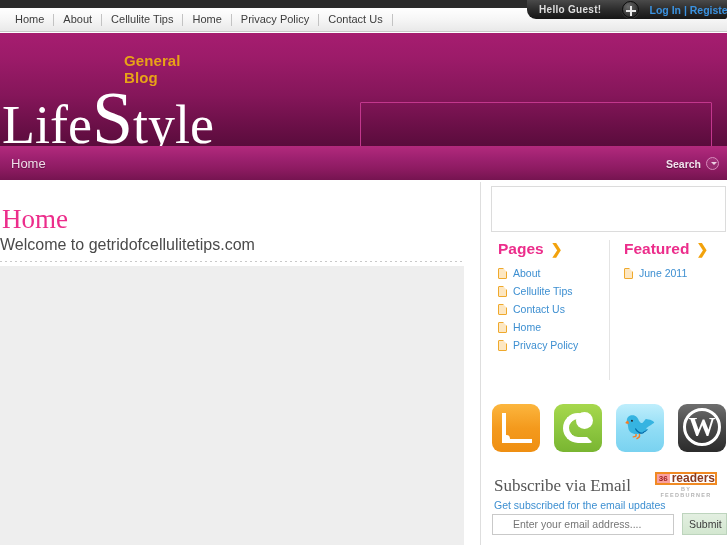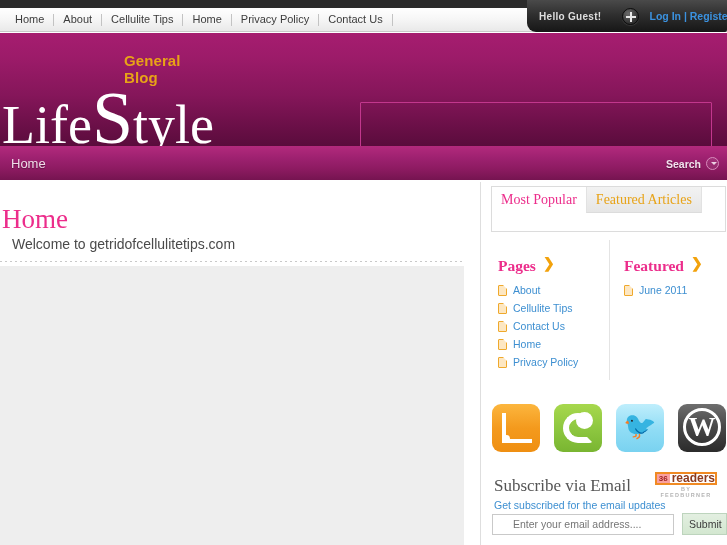--- a/index.html
+++ b/index.html
@@ -32,21 +32,21 @@
     font-size: 11px; color: #3c3c3c; padding: 0 9px;
     line-height: 23px; text-decoration: none; white-space: nowrap;
     cursor: pointer;
   }
   .topnav-sep {
     width: 1px; height: 12px; background: #c3c3c3;
   }
 
   
   .userbar {
-    position: absolute; top: 0px; left: 527px; width: 200px; height: 32px;
+    position: absolute; top: 0px; left: 527px; width: 200px; height: 19px;
     background: linear-gradient(to bottom, #4a4a4a 0%, #2e2e2e 48%, #161616 100%);
     border-bottom-left-radius: 9px;
     border-bottom-right-radius: 2px;
     display: flex; align-items: center;
     padding-left: 12px;
   }
   .hello-text {
     font-size: 10px; font-weight: bold; color: #dedede;
     letter-spacing: .3px; white-space: nowrap;
   }
@@ -138,22 +138,22 @@
   
   .maincol {
     position: absolute; left: 0; top: 0; width: 480px; height: 363px;
   }
   .page-title {
     position: absolute; left: 2px; top: 4px;
     font-family: "Liberation Serif", serif;
     font-size: 27px; color: #ec2d8b; font-weight: normal;
   }
   .welcome {
-    position: absolute; left: 12px; top: 54px;
-    font-size: 14px; color: #4a4a4a;
+    position: absolute; left: 0px; top: 54px;
+    font-size: 16px; color: #4a4a4a;
   }
   .dotline {
     position: absolute; left: 0px; top: 79px; width: 464px; height: 1px;
     background-image: repeating-linear-gradient(to right, #c9c9c9 0 2px, transparent 2px 5px);
   }
   .content-panel {
     position: absolute; left: 0px; top: 84px; width: 464px; height: 279px;
     background: #eeeeee;
   }
   .vdivider {
@@ -186,23 +186,23 @@
   }
   .tabpanel { height: 18px; background: #fff; }
 
   .widgets {
     position: absolute; left: 4px; top: 58px; width: 238px; height: 140px;
     display: flex;
   }
   .widget { width: 118px; position: relative; }
   .widget.right { padding-left: 14px; border-left: 1px solid #e4e4e4; width: 120px; }
   .widget-head {
-    font-family: Liberation Serif, serif;
+    font-family: Liberation Sans, sans-serif;
     font-size: 15.5px; color: #ec2d8b; font-weight: bold;
-    display: flex; margin: 17px 0 9px 7px;
+    display: flex; align-items: center; margin: 0 0 9px 7px;
   }
   .widget.right .widget-head { margin-left: 0; }
   .arrow-ico {
     margin-left: 7px; color: #f2a20c; font-size: 14px; font-weight: bold;
     line-height: 1;
   }
   .wlist { list-style: none; margin: 0; padding: 0; }
   .wlist li {
     display: flex; align-items: center; margin-bottom: 6px; padding-left: 7px;
   }
@@ -355,24 +355,20 @@
       <div class="welcome">Welcome to getridofcellulitetips.com</div>
       <div class="dotline"></div>
       <div class="content-panel"></div>
     </div>
 
     <div class="vdivider"></div>
 
     <div class="sidebar">
 
       <div class="tabs">
-        <div class="tabrow">
-          <div class="tab active">Most Popular</div>
-          <div class="tab inactive">Featured Articles</div>
-        </div>
         <div class="tabpanel"></div>
       </div>
 
       <div class="widgets">
 
         <div class="widget">
           <div class="widget-head">
             <span>Pages</span>
             <span class="arrow-ico">❯</span>
           </div>

